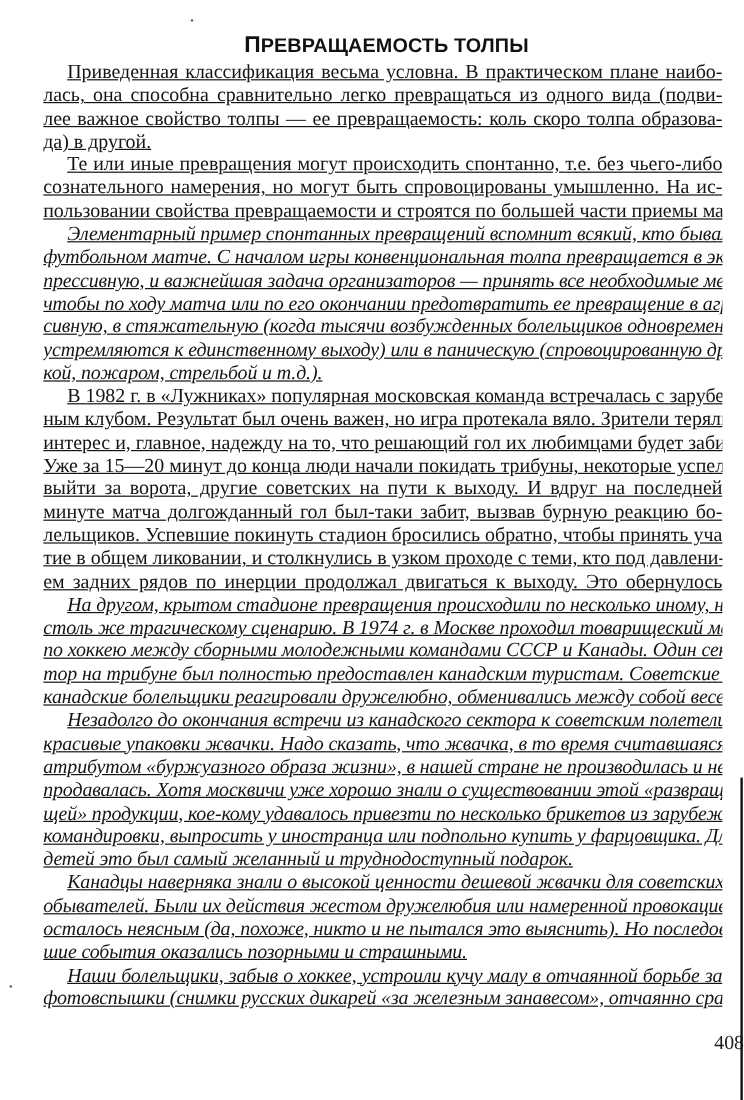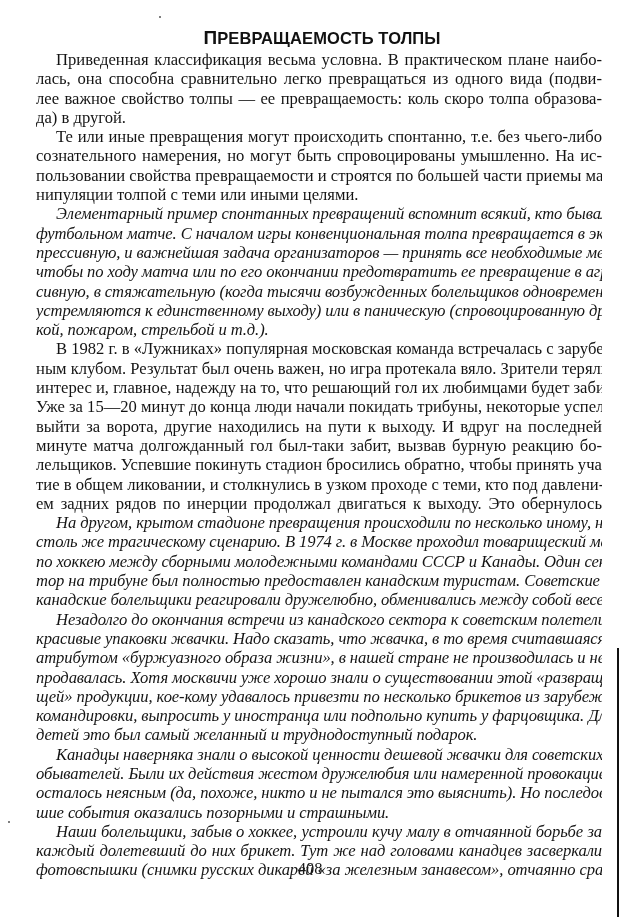--- a/index.html
+++ b/index.html
@@ -12,34 +12,34 @@
   .page { position: absolute; left: 0; top: 0; width: 620px; height: 917px; }
   .title {
     position: absolute; top: 27px; left: 0; width: 644px;
     text-align: center;
     font-family: "Liberation Sans", "DejaVu Sans", sans-serif;
     font-weight: bold; font-size: 16.5px; letter-spacing: 0.1px;
     color: #111;
   }
   .title .cap { font-size: 19px; }
   .body {
-    position: absolute; left: 36px; top: 50px; width: 566px;
+    position: absolute; left: 36px; top: 50px; width: 566px; text-decoration: underline;
   }
   .line {
     display: block; height: 19.3px; line-height: 19.3px;
     font-size: 16.6px; white-space: nowrap;
     text-align: justify; text-align-last: justify;
     overflow: hidden;
   }
   .line.last { text-align-last: left; }
   .line.indent { text-indent: 20px; }
   .it { font-style: italic; font-size: 16.2px; letter-spacing: -0.1px; }
   .pagenum {
     position: absolute; top: 859px; left: 0; width: 620px;
-    text-align: center; font-size: 16.5px; color: #1a1a1a;
+    text-align: right; font-size: 16.5px; color: #1a1a1a;
   }
   .edge-line {
     position: absolute; left: 617px; top: 648px; width: 2px; height: 269px;
     background: #111;
   }
   .speck { position: absolute; width: 2px; height: 2px; background: #555; border-radius: 1px; }
 </style>
 </head>
 <body>
 
@@ -55,37 +55,36 @@
       <div class="paragraph">
         <span class="line indent">Приведенная классификация весьма условна. В практическом плане наибо-</span>
         <span class="line">лась, она способна сравнительно легко превращаться из одного вида (подви-</span>
         <span class="line">лее важное свойство толпы — ее превращаемость: коль скоро толпа образова-</span>
         <span class="line last">да) в другой.</span>
       </div>
       <div class="paragraph">
         <span class="line indent">Те или иные превращения могут происходить спонтанно, т.е. без чьего-либо</span>
         <span class="line">сознательного намерения, но могут быть спровоцированы умышленно. На ис-</span>
         <span class="line">пользовании свойства превращаемости и строятся по большей части приемы ма-</span>
-        <span class="line last">нипуляции толпой с теми или иными целями.</span>
       </div>
       <div class="paragraph it">
         <span class="line indent">Элементарный пример спонтанных превращений вспомнит всякий, кто бывал на</span>
         <span class="line">футбольном матче. С началом игры конвенциональная толпа превращается в экс-</span>
         <span class="line">прессивную, и важнейшая задача организаторов — принять все необходимые меры,</span>
         <span class="line">чтобы по ходу матча или по его окончании предотвратить ее превращение в агрес-</span>
         <span class="line">сивную, в стяжательную (когда тысячи возбужденных болельщиков одновременно</span>
         <span class="line">устремляются к единственному выходу) или в паническую (спровоцированную дра-</span>
         <span class="line last">кой, пожаром, стрельбой и т.д.).</span>
       </div>
       <div class="paragraph">
         <span class="line indent">В 1982 г. в «Лужниках» популярная московская команда встречалась с зарубеж-</span>
         <span class="line">ным клубом. Результат был очень важен, но игра протекала вяло. Зрители теряли</span>
         <span class="line">интерес и, главное, надежду на то, что решающий гол их любимцами будет забит.</span>
         <span class="line">Уже за 15—20 минут до конца люди начали покидать трибуны, некоторые успели</span>
-        <span class="line">выйти за ворота, другие находились на пути к выходу. И вдруг на последней</span>
+        <span class="line">выйти за ворота, другие советских на пути к выходу. И вдруг на последней</span>
         <span class="line">минуте матча долгожданный гол был-таки забит, вызвав бурную реакцию бо-</span>
         <span class="line">лельщиков. Успевшие покинуть стадион бросились обратно, чтобы принять учас-</span>
         <span class="line">тие в общем ликовании, и столкнулись в узком проходе с теми, кто под давлени-</span>
         <span class="line">ем задних рядов по инерции продолжал двигаться к выходу. Это обернулось</span>
       </div>
       <div class="paragraph it">
         <span class="line indent">На другом, крытом стадионе превращения происходили по несколько иному, но</span>
         <span class="line">столь же трагическому сценарию. В 1974 г. в Москве проходил товарищеский матч</span>
         <span class="line">по хоккею между сборными молодежными командами СССР и Канады. Один сек-</span>
         <span class="line">тор на трибуне был полностью предоставлен канадским туристам. Советские и</span>
@@ -101,21 +100,20 @@
         <span class="line last">детей это был самый желанный и труднодоступный подарок.</span>
       </div>
       <div class="paragraph it">
         <span class="line indent">Канадцы наверняка знали о высокой ценности дешевой жвачки для советских</span>
         <span class="line">обывателей. Были их действия жестом дружелюбия или намеренной провокацией,</span>
         <span class="line">осталось неясным (да, похоже, никто и не пытался это выяснить). Но последовав-</span>
         <span class="line last">шие события оказались позорными и страшными.</span>
       </div>
       <div class="paragraph it">
         <span class="line indent">Наши болельщики, забыв о хоккее, устроили кучу малу в отчаянной борьбе за</span>
-        <span class="line">каждый долетевший до них брикет. Тут же над головами канадцев засверкали</span>
         <span class="line">фотовспышки (снимки русских дикарей «за железным занавесом», отчаянно сража-</span>
       </div>
     </div>
 
   <div class="pagenum">408</div>
 
   <div class="edge-line"></div>
 </div>
 
 </body></html>

